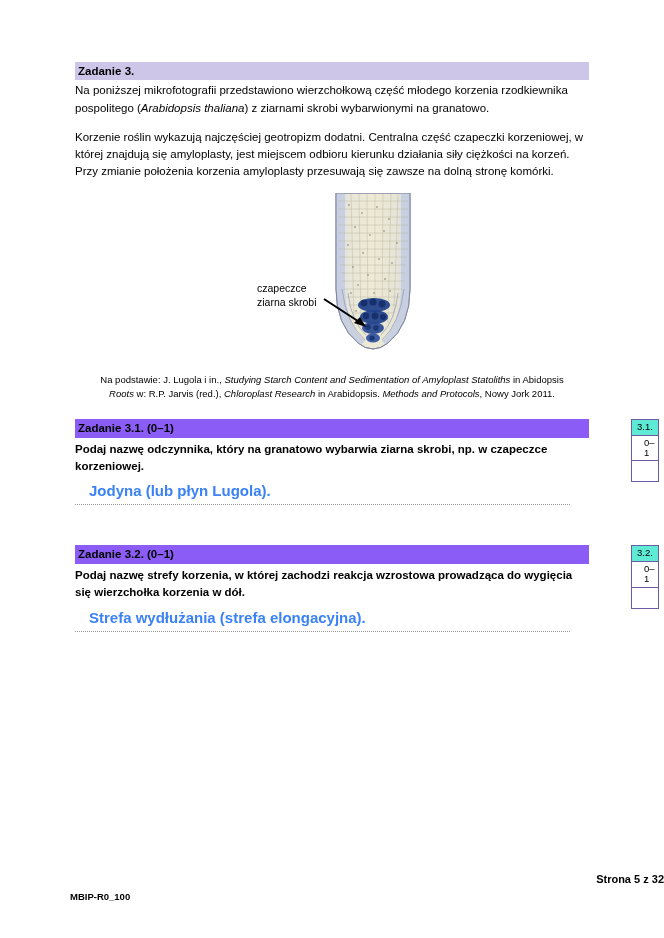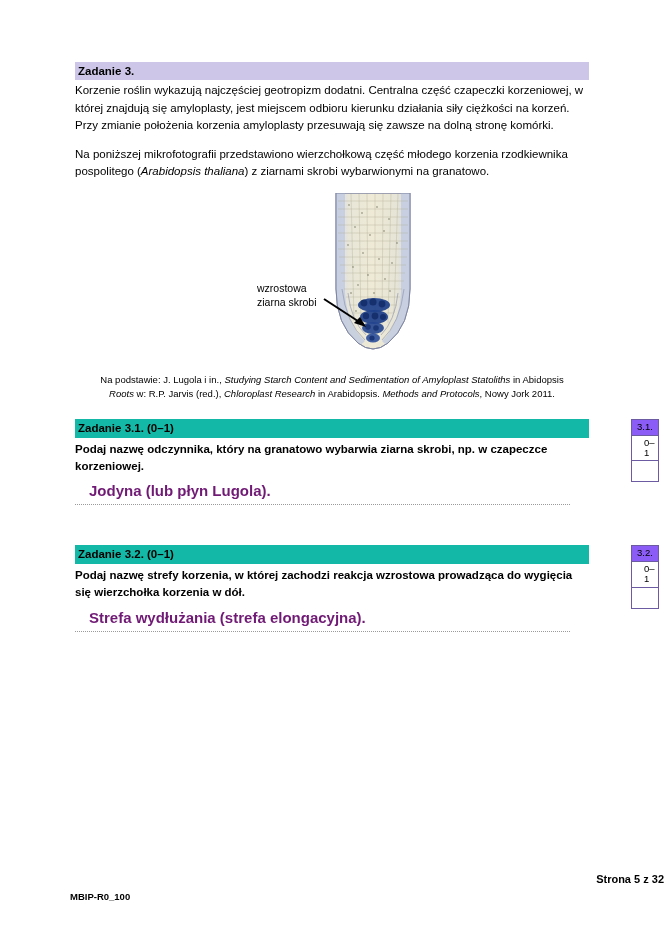--- a/index.html
+++ b/index.html
@@ -84,35 +84,35 @@
     margin-top: 8px;
     padding: 0 8px;
   }
 
   
   .qblock {
     margin-top: 18px;
     position: relative;
   }
   .qheader {
-    background: #14b8a6;
+    background: #8b5cf6;
     font-size: 11.5px;
     font-weight: bold;
     padding: 2px 3px;
     line-height: 1.3;
   }
   .qprompt {
     font-size: 11.5px;
     font-weight: bold;
     line-height: 1.45;
     margin-top: 3px;
     padding-right: 4px;
   }
   .answer {
-    color: #701a75;
+    color: #3b82f6;
     font-weight: bold;
     font-size: 15px;
     margin-top: 8px;
     margin-left: 14px;
     white-space: nowrap;
   }
   .dotline {
     border-bottom: 1px dotted #9a9a9a;
     height: 1px;
     margin-top: 4px;
@@ -122,21 +122,21 @@
   
   .scorebox {
     position: absolute;
     right: -70px;
     top: 0;
     width: 28px;
     text-align: center;
     font-size: 9.5px;
   }
   .sb-id {
-    background: #8b5cf6;
+    background: #5eead4;
     border: 1px solid #6c5ba3;
     padding: 2px 0;
     font-weight: normal;
     line-height: 1.1;
   }
   .sb-range {
     background: #ffffff;
     border: 1px solid #6c5ba3;
     border-top: none;
     padding: 2px 12px;
@@ -171,22 +171,22 @@
 <body>
 
 <div class="page">
   <div class="content">
 
     <div class="task-title-bar">
       <span>Zadanie 3.</span>
     </div>
 
     <div class="intro">
+      <p><span>Na poniższej mikrofotografii przedstawiono wierzchołkową część młodego korzenia rzodkiewnika pospolitego (</span><span class="ital">Arabidopsis thaliana</span><span>) z ziarnami skrobi wybarwionymi na granatowo.</span></p>
       <p>Korzenie roślin wykazują najczęściej geotropizm dodatni. Centralna część czapeczki korzeniowej, w której znajdują się amyloplasty, jest miejscem odbioru kierunku działania siły ciężkości na korzeń. Przy zmianie położenia korzenia amyloplasty przesuwają się zawsze na dolną stronę komórki.</p>
-      <p><span>Na poniższej mikrofotografii przedstawiono wierzchołkową część młodego korzenia rzodkiewnika pospolitego (</span><span class="ital">Arabidopsis thaliana</span><span>) z ziarnami skrobi wybarwionymi na granatowo.</span></p>
     </div>
 
     <div class="figure-wrap">
       <svg class="micrograph" viewBox="0 0 110 160">
         <defs>
           <clipPath id="rootclip">
             <path d="M18 0 L92 0 L92 96 Q92 132 70 150 Q55 162 40 150 Q18 132 18 96 Z"></path>
           </clipPath>
           <linearGradient id="bodyg" x1="0" y1="0" x2="1" y2="0">
             <stop offset="0%" stop-color="#d9dbe8"></stop>
@@ -276,21 +276,21 @@
             <path d="M24 96 Q28 130 47 147"></path>
             <path d="M86 96 Q82 130 64 147"></path>
             <path d="M30 100 Q33 128 48 142"></path>
             <path d="M80 100 Q77 128 63 142"></path>
           </g>
         </g>
         <path d="M18 0 L92 0 L92 96 Q92 132 70 150 Q55 162 40 150 Q18 132 18 96 Z" fill="none" stroke="#7e84a0" stroke-width="1"></path>
       </svg>
 
       <div class="fig-label">
-        <div>wzrostowa</div>
+        <div>czapeczce</div>
         <div>ziarna skrobi</div>
       </div>
 
       <svg class="arrow-svg" viewBox="0 0 60 40">
         <path d="M2 6 L42 32" stroke="#000" stroke-width="2" fill="none"></path>
         <path d="M44 34 L32 30 L38 24 Z" fill="#000"></path>
       </svg>
     </div>
 
     <div class="source">

